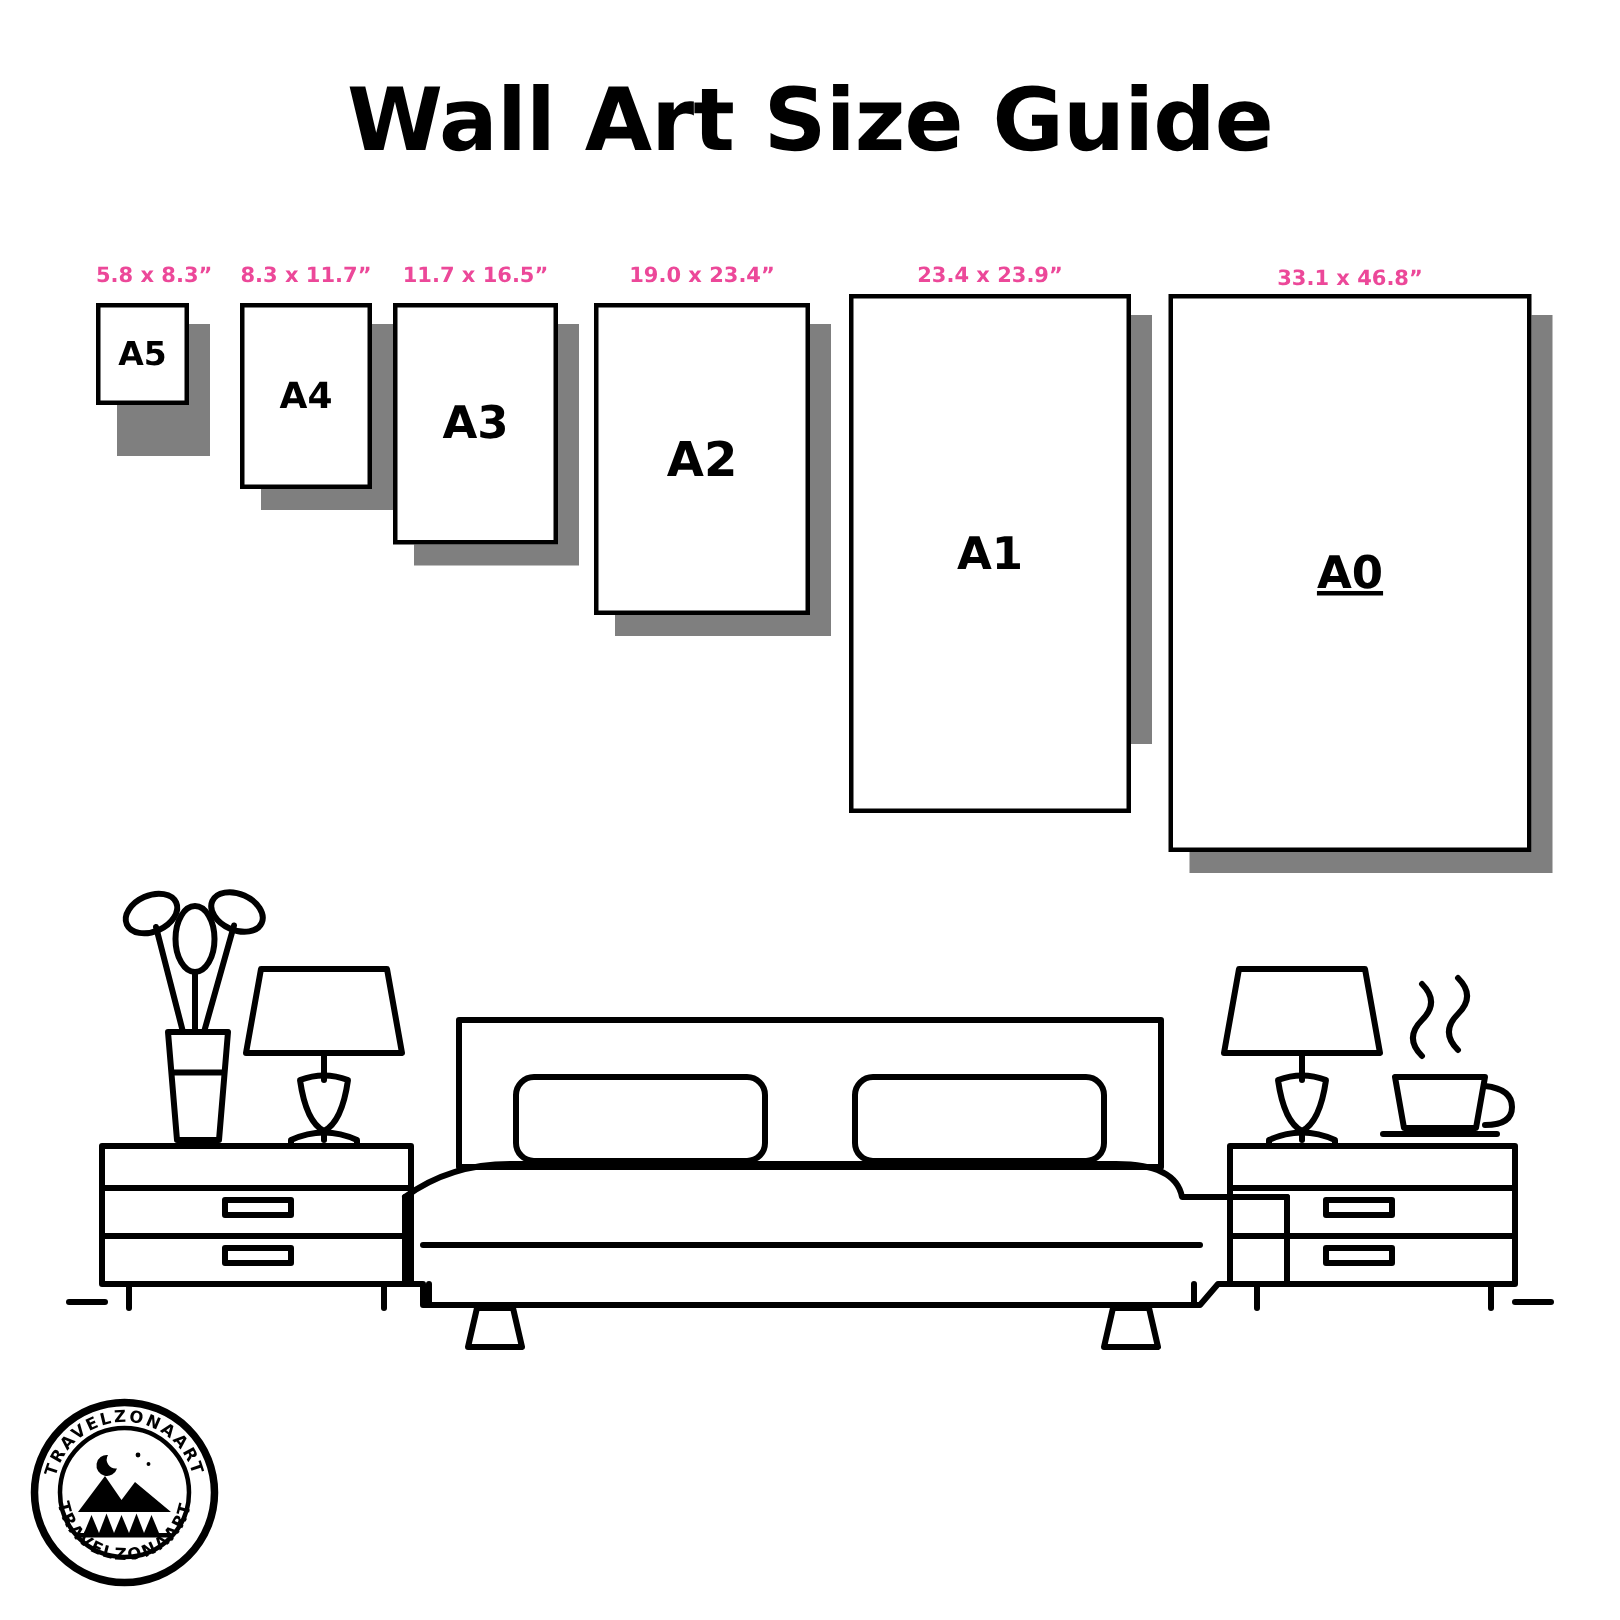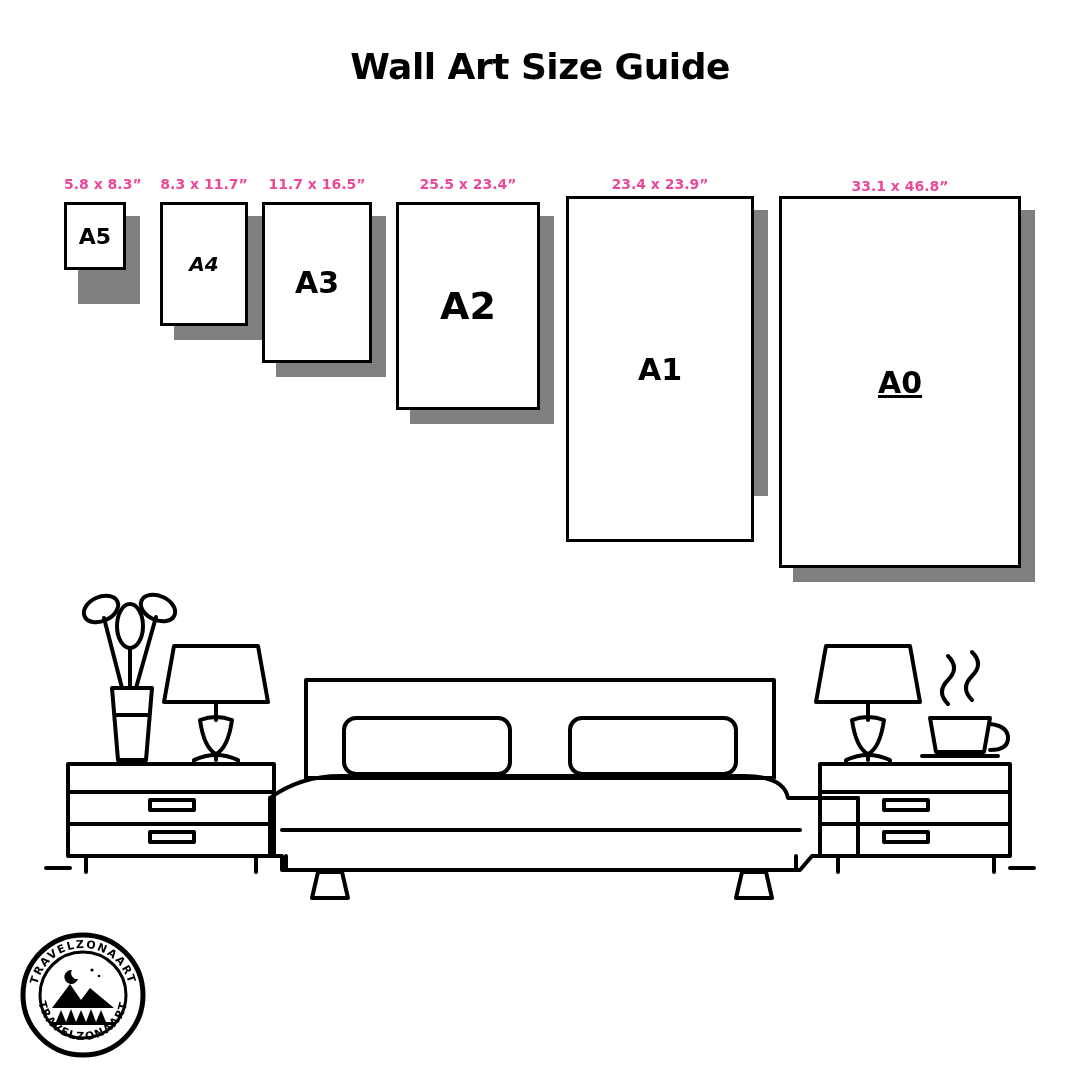--- a/index.html
+++ b/index.html
@@ -20,21 +20,21 @@
     height: 1080px;
   }
 
   
   .title {
     position: absolute;
     top: 46px;
     left: 0;
     width: 1080px;
     text-align: center;
-    font-size: 36px;
+    font-size: 58px;
     font-weight: bold;
     letter-spacing: -0.5px;
     color: #000;
     font-family: "DejaVu Sans", "Liberation Sans", sans-serif;
   }
 
   
   #frames {
     position: absolute;
     left: 0;
@@ -115,37 +115,37 @@
       <div class="frame-shadow" style="left:14px; top:40px; width:62px; height:88px;"></div>
       <div class="frame-box" style="left:0; top:26px; width:62px; height:68px;">
         <span class="frame-label" style="font-size:22px;">A5</span>
       </div>
     </div>
 
     <div class="frame-group" style="left:160px; top:176px; width:88px;">
       <div class="frame-dim" style="top:0;">8.3 x 11.7”</div>
       <div class="frame-shadow" style="left:14px; top:40px; width:88px; height:124px;"></div>
       <div class="frame-box" style="left:0; top:26px; width:88px; height:124px;">
-        <span class="frame-label" style="font-size:20px;font-style:italic;">A4</span>
+        <span class="frame-label" style="font-size:24px;">A4</span>
       </div>
     </div>
 
     <div class="frame-group" style="left:262px; top:176px; width:110px;">
       <div class="frame-dim" style="top:0;">11.7 x 16.5”</div>
       <div class="frame-shadow" style="left:14px; top:40px; width:110px; height:161px;"></div>
       <div class="frame-box" style="left:0; top:26px; width:110px; height:161px;">
         <span class="frame-label" style="font-size:30px;">A3</span>
       </div>
     </div>
 
     <div class="frame-group" style="left:396px; top:176px; width:144px;">
-      <div class="frame-dim" style="top:0;">25.5 x 23.4”</div>
+      <div class="frame-dim" style="top:0;">19.0 x 23.4”</div>
       <div class="frame-shadow" style="left:14px; top:40px; width:144px; height:208px;"></div>
       <div class="frame-box" style="left:0; top:26px; width:144px; height:208px;">
-        <span class="frame-label" style="font-size:38px;">A2</span>
+        <span class="frame-label" style="font-size:32px;">A2</span>
       </div>
     </div>
 
     <div class="frame-group" style="left:566px; top:176px; width:188px;">
       <div class="frame-dim" style="top:0;">23.4 x 23.9”</div>
       <div class="frame-shadow" style="left:14px; top:34px; width:188px; height:286px;"></div>
       <div class="frame-box" style="left:0; top:20px; width:188px; height:346px;">
         <span class="frame-label" style="font-size:30px;">A1</span>
       </div>
     </div>

